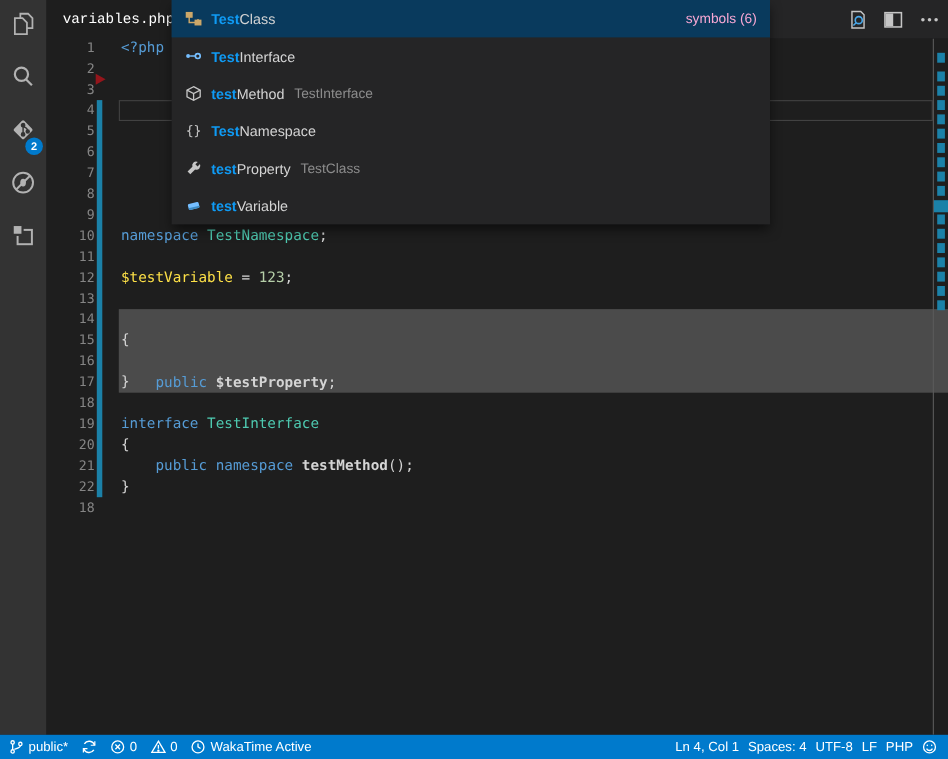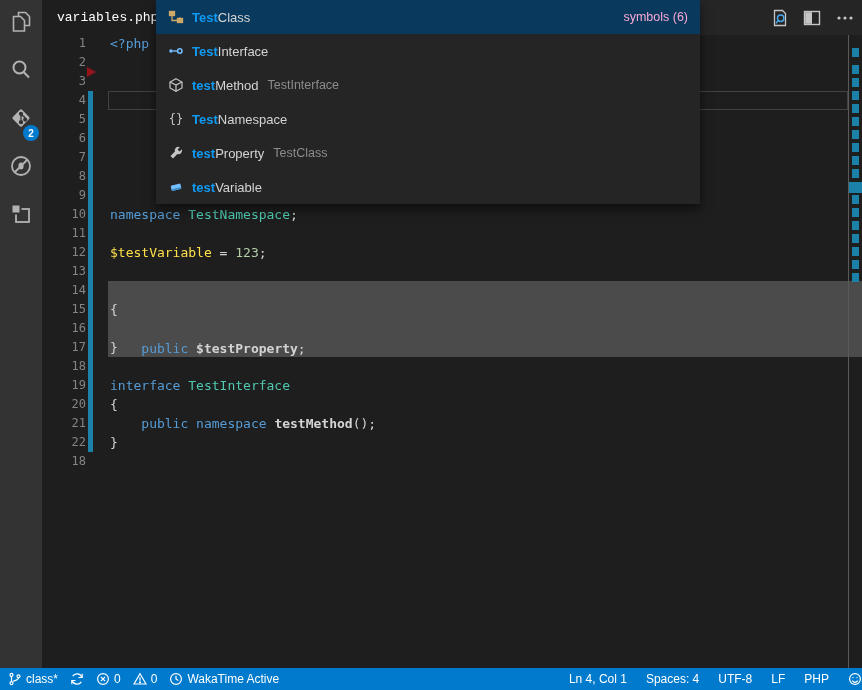--- a/index.html
+++ b/index.html
@@ -57,21 +57,21 @@
   .qo-match{color:#0f9bf5;font-weight:700;}
   .qo-rest{color:#d4d4d4;}
   .qo-detail{color:#8c8c8c;margin-left:9px;font-size:12.5px;}
   .qo-meta{margin-left:auto;color:#f9a8d4;font-size:12.5px;}
   .ns-glyph{color:#c5c5c5;font:12px "DejaVu Sans Mono",monospace;}
 
   
   .statusbar{position:absolute;left:0;bottom:0;width:862px;height:22px;background:#007acc;display:flex;
     align-items:center;color:#ffffff;font-size:12px;z-index:6;}
   .sb-left{display:flex;align-items:center;gap:12px;padding-left:8px;}
-  .sb-right{margin-left:auto;display:flex;align-items:center;gap:19px;}
+  .sb-right{margin-left:auto;display:flex;align-items:center;gap:8px;padding-right:10px;}
   .sb-item{display:flex;align-items:center;gap:4px;cursor:pointer;white-space:nowrap;}
   .sb-icon{display:flex;align-items:center;}
 </style>
 </head>
 <body>
 
 <div class="app">
 
   <div class="activity-bar">
     <div class="ab-item">
@@ -312,21 +312,21 @@
     <div class="sb-left">
       <span class="sb-item">
         <span class="sb-icon">
           <svg width="14" height="14" viewBox="0 0 14 14" fill="none" stroke="#ffffff" stroke-width="1.2">
             <circle cx="3.5" cy="2.9" r="1.5"></circle>
               <circle cx="3.5" cy="11.1" r="1.5"></circle>
               <circle cx="10.5" cy="4.3" r="1.5"></circle>
             <path d="M3.5 4.4v5.2M10.5 5.8c0 2.1-2.9 2.6-5.4 3.4"></path>
           </svg>
         </span>
-        <span>class*</span>
+        <span>public*</span>
       </span>
       <span class="sb-item">
         <span class="sb-icon">
           <svg width="14" height="14" viewBox="0 0 14 14" fill="none" stroke="#ffffff" stroke-width="1.3">
             <path d="M12 5.5A5.2 5.2 0 0 0 2.7 4.2M2 8.5a5.2 5.2 0 0 0 9.3 1.3"></path>
             <path d="M12.2 1.8v3.7H8.5M1.8 12.2V8.5h3.7" stroke-width="1.1"></path>
           </svg>
         </span>
       </span>
       <span class="sb-item">

